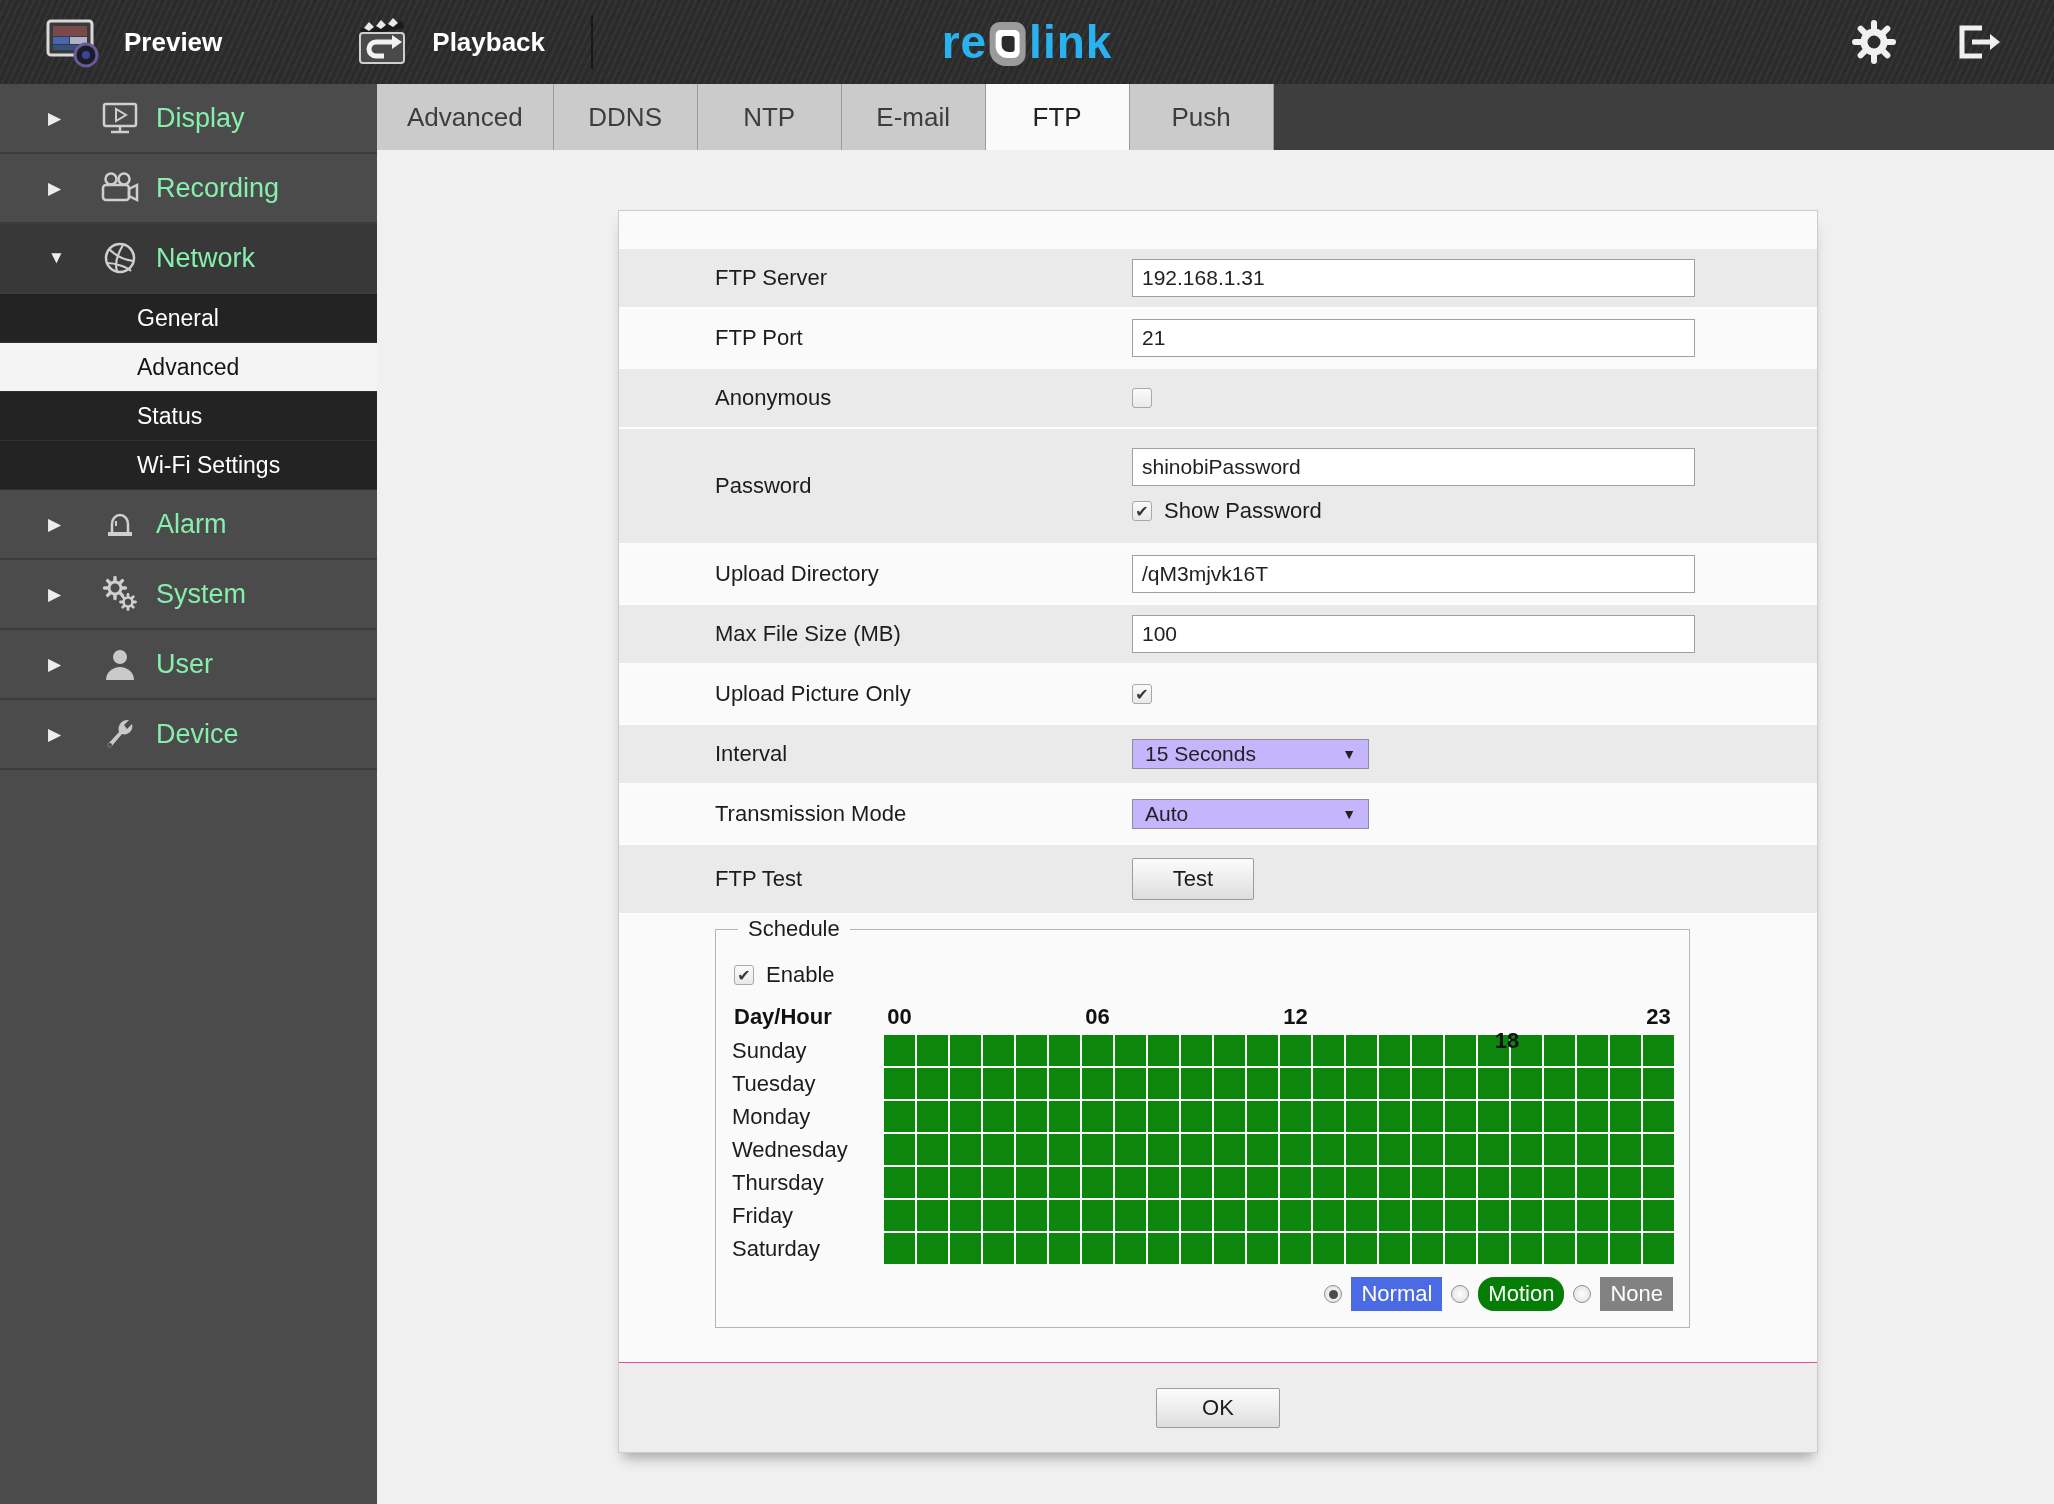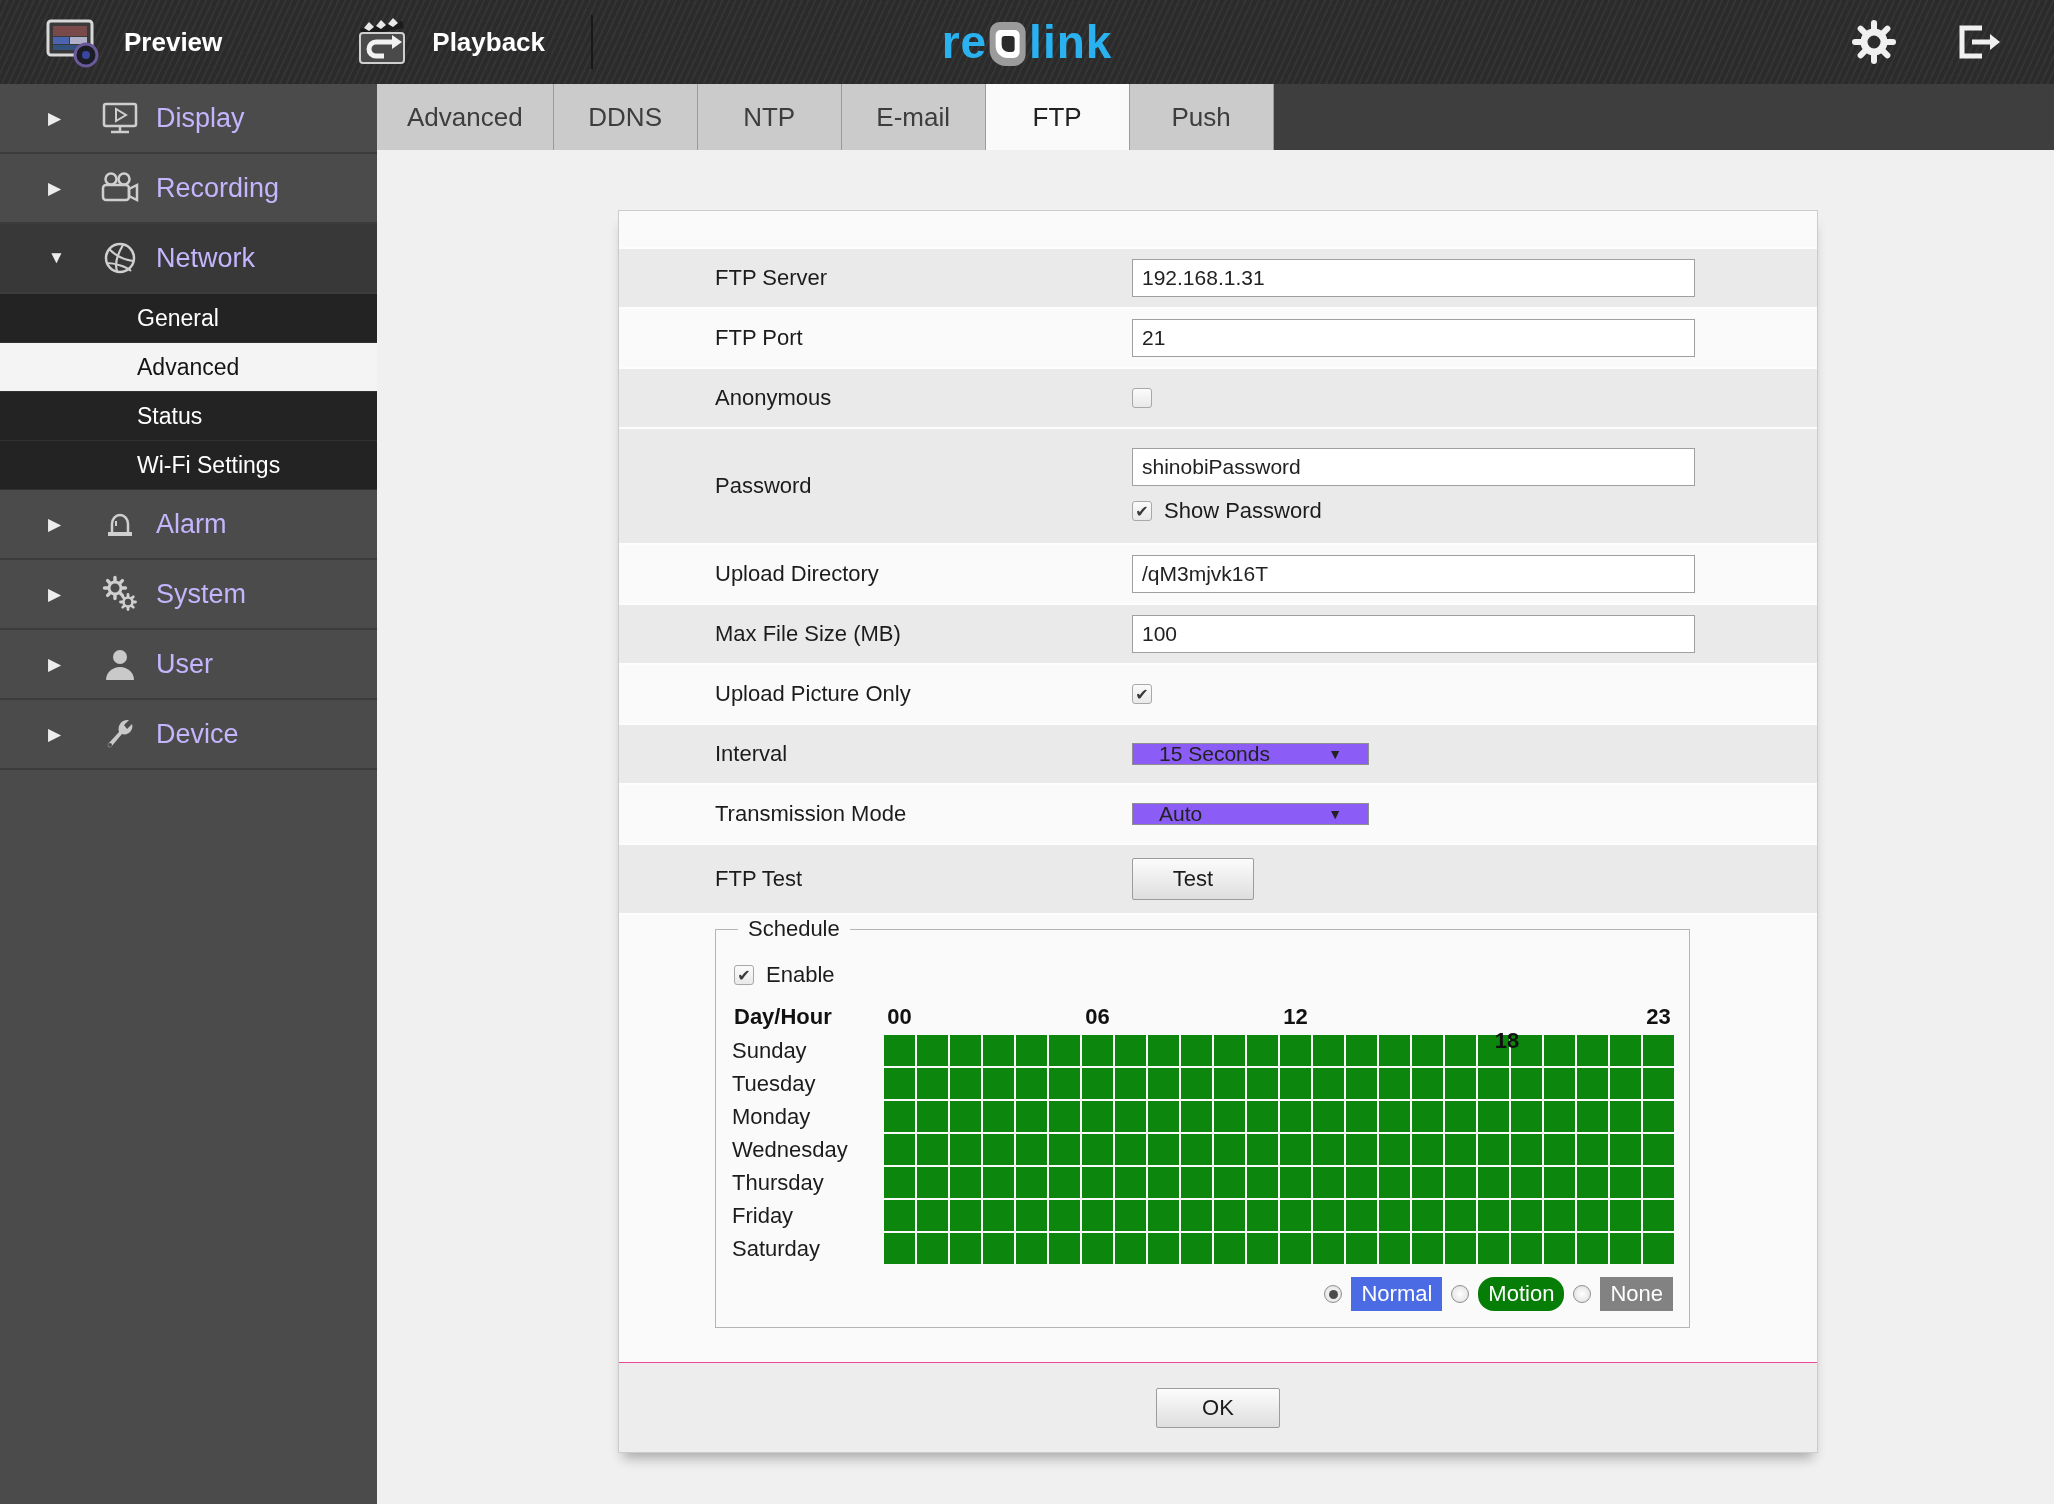--- a/index.html
+++ b/index.html
@@ -30,21 +30,21 @@
   .tb-icon { cursor:pointer; }
 
   
   .sidebar { position:absolute; left:0; top:84px; width:377px; height:1420px;
     background:#4b4b4b; }
   .side-item { height:70px; display:flex; align-items:center;
     border-bottom:2px solid #3c3c3c; cursor:pointer; background:#4b4b4b; }
   .side-item.expanded { background:#383838; }
   .side-arrow { margin-left:48px; width:22px; font-size:17px; color:#ededed; }
   .side-icon { margin-left:28px; width:44px; display:flex; justify-content:center; }
-  .side-label { margin-left:14px; font-size:27px; color:#c4b5fd; }
+  .side-label { margin-left:14px; font-size:27px; color:#86efac; }
   .sub-item { height:49px; line-height:49px; padding-left:137px; font-size:23px;
     color:#fff; background:#232323; border-bottom:1px solid #313131; cursor:pointer; }
   .sub-item.selected { background:#f4f4f4; color:#141414; }
 
   
   .content { position:absolute; left:377px; top:84px; right:0; bottom:0; background:#f0f0f0; }
   .tabstrip { height:66px; background:#3e3e3e; display:flex; }
   .tab { padding:0 30px; min-width:144px; text-align:center; line-height:66px;
     font-size:26px; color:#3d3d3d; background:#cbcbcb;
     border-right:1px solid #9b9b9b; cursor:pointer; }
@@ -55,23 +55,23 @@
     background:#fafafa; border:1px solid #cccccc;
     box-shadow:0 10px 12px -5px rgba(0,0,0,0.3); }
   .spacer-row { height:36px; background:#fafafa; }
   .prow { display:flex; align-items:center; min-height:60px; background:#fafafa;
     border-top:2px solid #fdfdfd; padding-left:96px; }
   .prow.gray { background:#eaeaea; }
   .plabel { width:417px; font-size:22px; color:#1c1c1c; flex-shrink:0; }
   .pinput { width:563px; height:38px; border:1px solid #a0a0a0; background:#fff;
     font-size:21px; color:#222; padding:0 9px;
     font-family:"Liberation Sans","DejaVu Sans",sans-serif; }
-  .pselect { width:237px; height:22px; border:1px solid #8f8f8f; background:#8b5cf6;
+  .pselect { width:237px; height:30px; border:1px solid #8f8f8f; background:#c4b5fd;
     display:flex; align-items:center; justify-content:space-between;
-    padding:0 26px; font-size:21px; color:#222; cursor:pointer; }
+    padding:0 12px; font-size:21px; color:#222; cursor:pointer; }
   .pselect .arr { font-size:14px; color:#222; }
   .cb { width:20px; height:20px; border:1px solid #a8a8a8; border-radius:3px;
     background:linear-gradient(#fbfbfb,#e9e9e9); display:inline-flex;
     align-items:center; justify-content:center; font-size:16px; color:#3a3a3a;
     cursor:pointer; flex-shrink:0; }
   .btn { background:linear-gradient(#fcfcfc,#dedede); border:1px solid #9c9c9c;
     border-radius:2px; font-size:22px; color:#1c1c1c; cursor:pointer;
     font-family:"Liberation Sans","DejaVu Sans",sans-serif; }
   .test-btn { width:122px; height:42px; }
   .pass-row { min-height:116px; }

